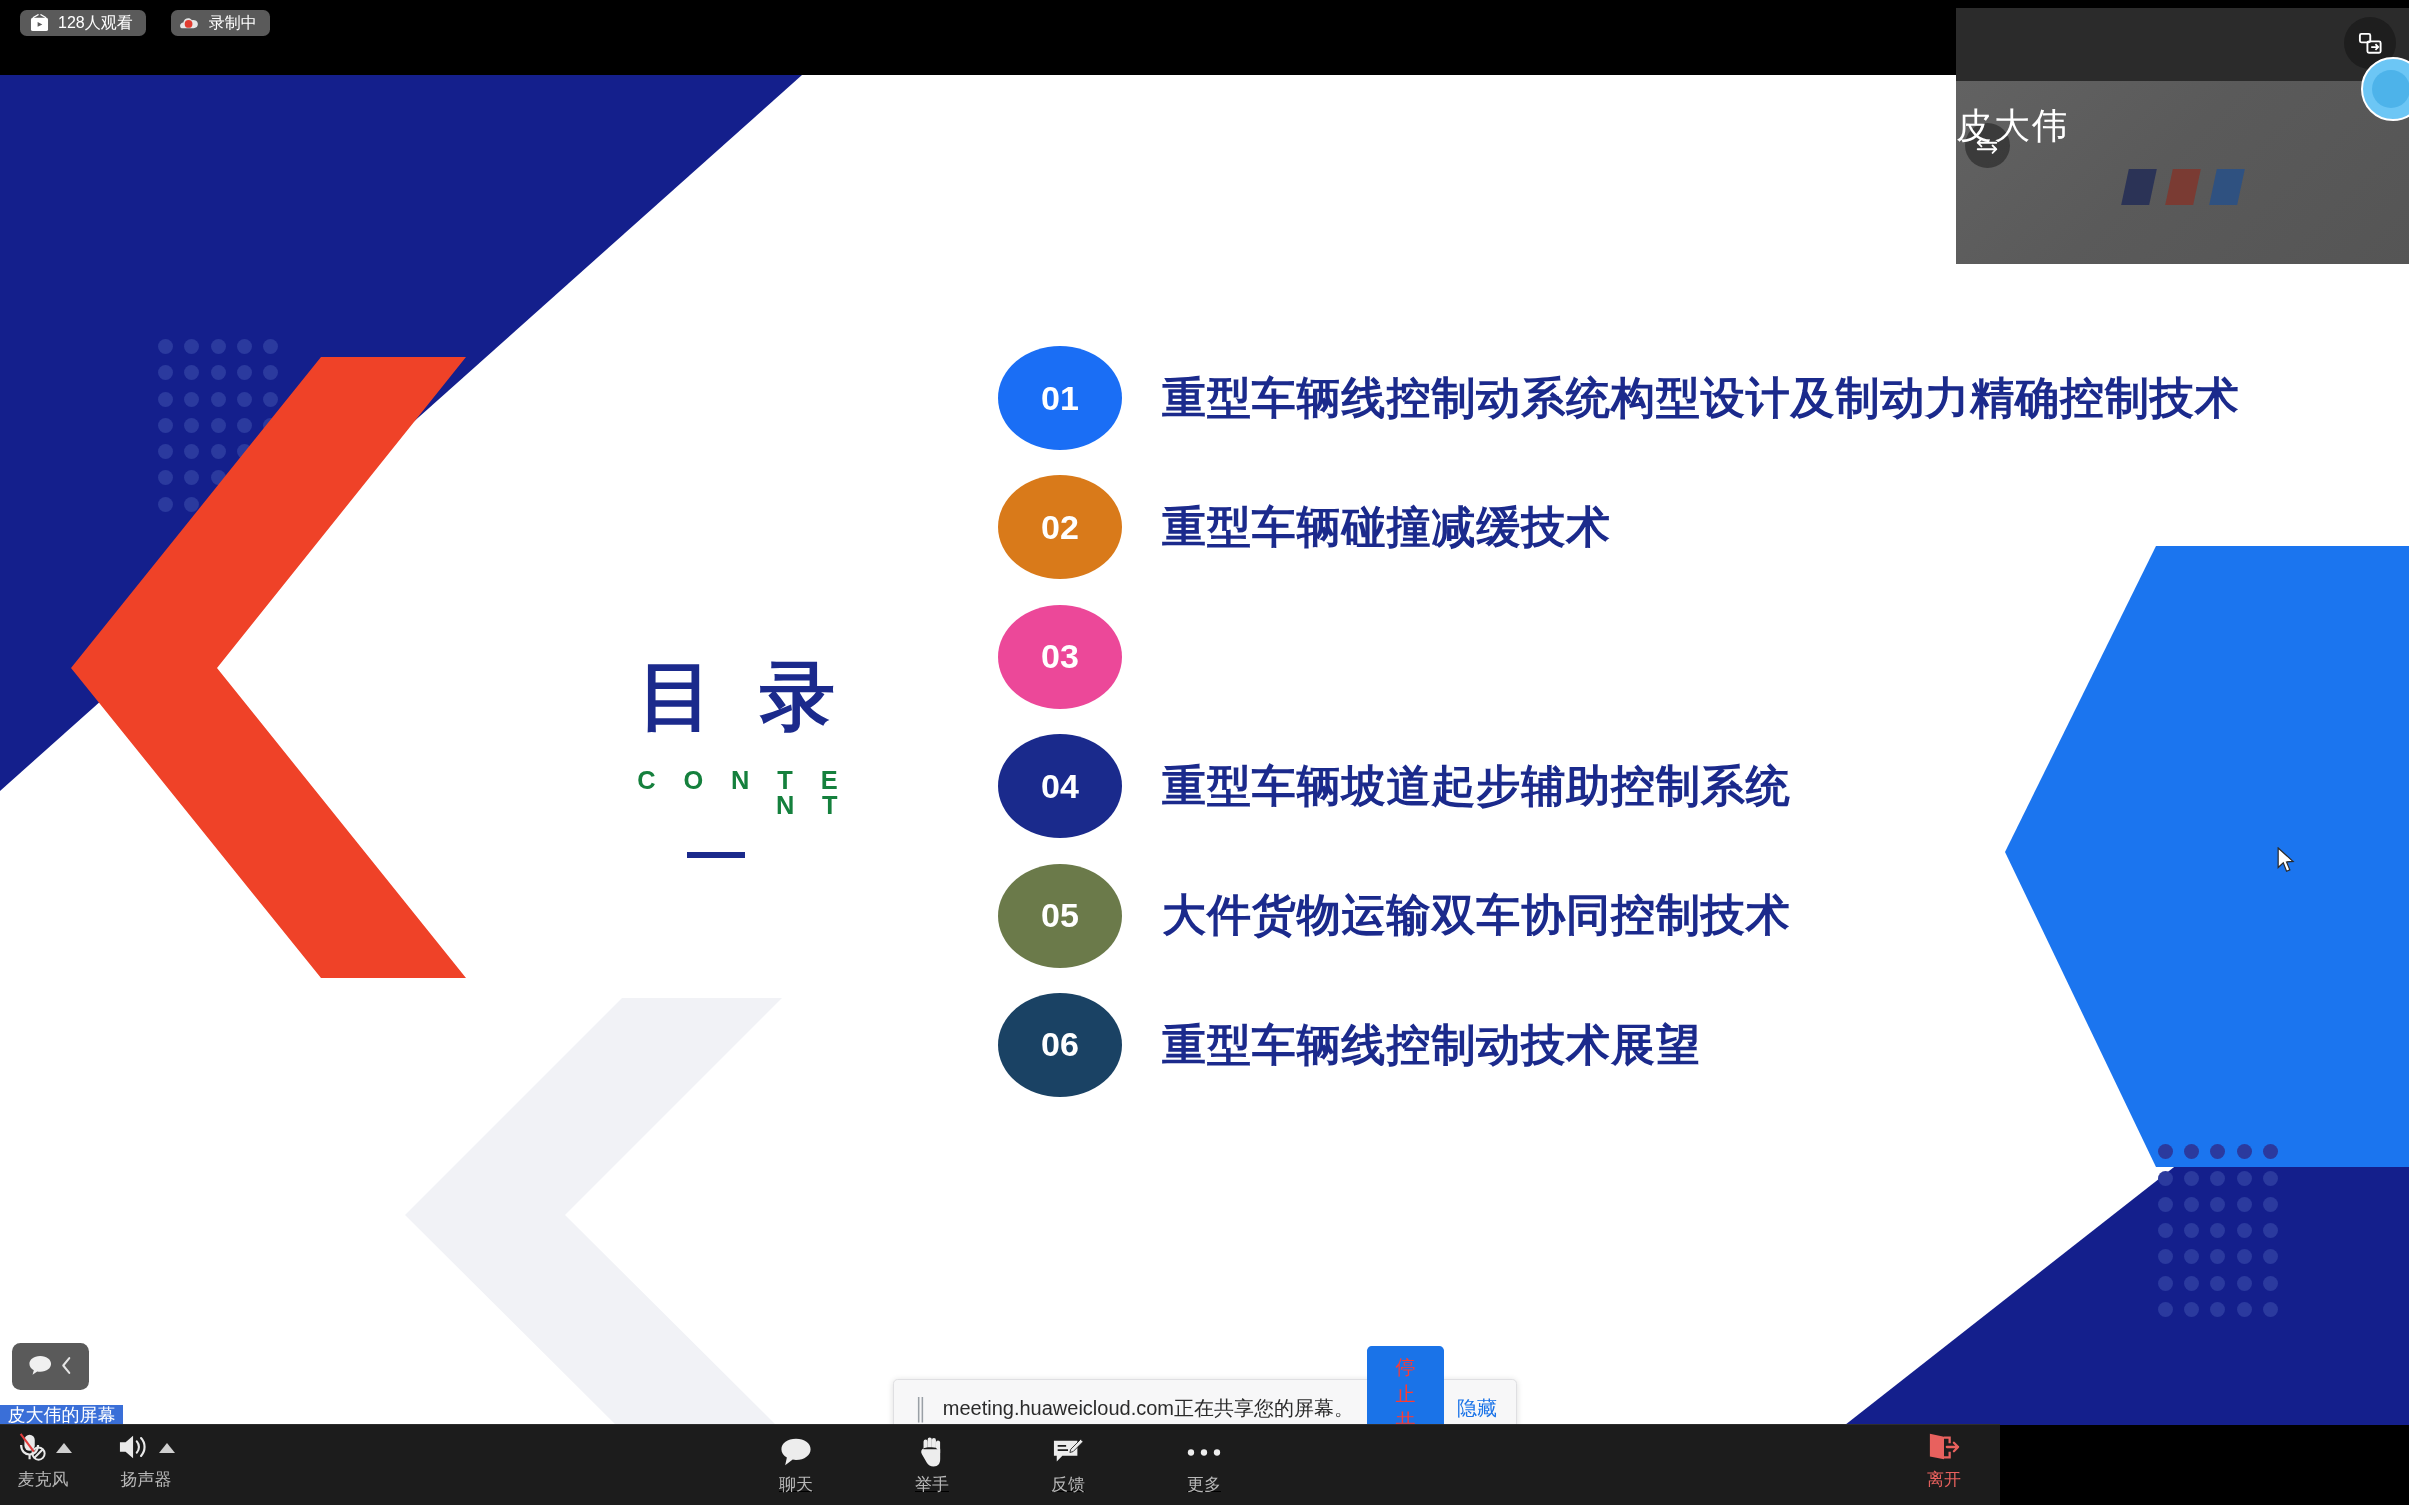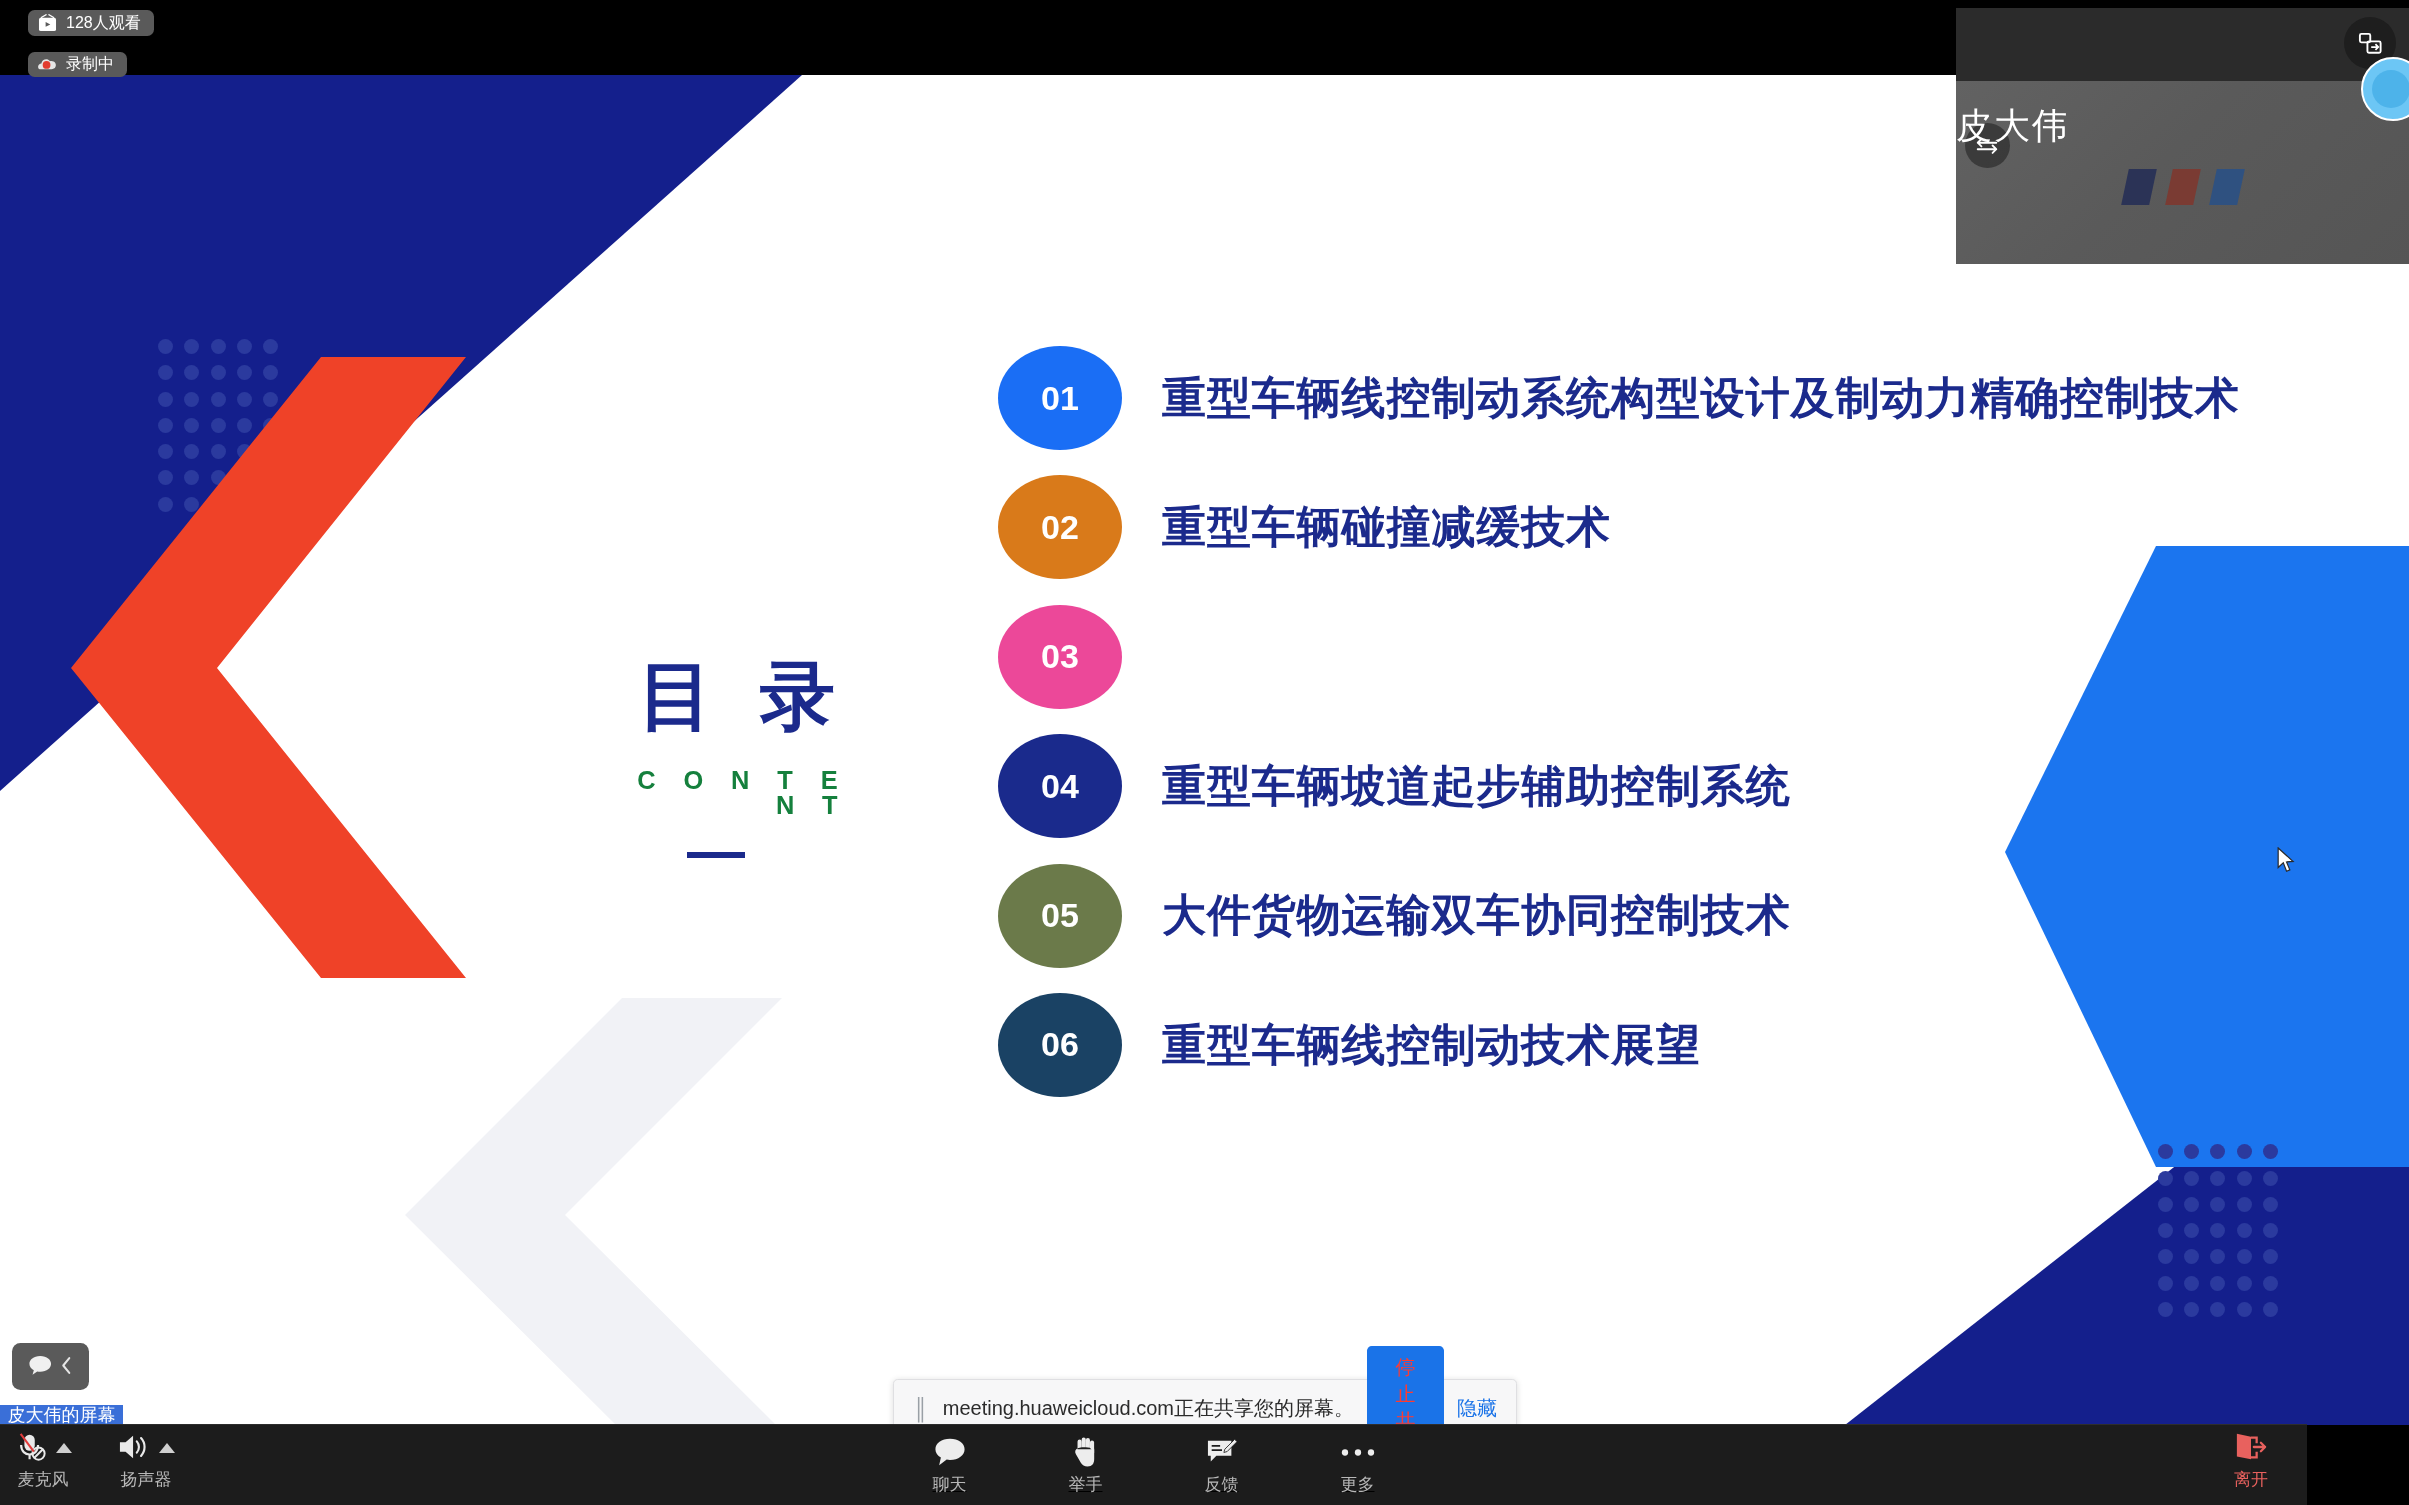--- a/index.html
+++ b/index.html
@@ -18,26 +18,26 @@
   
   .app-root {
     position: absolute;
     inset: 0;
     background: #000000;
   }
 
   
   .status-badges {
     position: absolute;
-    left: 28px;
+    left: 20px;
     top: 10.4px;
     z-index: 60;
     display: flex;
-    flex-direction: column;
-    gap: 16px;
+    flex-direction: row;
+    gap: 25px;
     align-items: flex-start;
   }
   .badge {
     display: flex;
     align-items: center;
     gap: 8.5px;
     background: #5a5a5a;
     border-radius: 6.6px;
     padding: 4.7px 13px 4.7px 8.5px;
     height: 25.4px;
@@ -382,21 +382,21 @@
     padding: 0 7.5px;
     z-index: 60;
     white-space: nowrap;
   }
 
   
   .toolbar {
     position: absolute;
     left: 0;
     bottom: 0;
-    width: 2307px;
+    width: 2000px;
     height: 81px;
     background: #1c1c1c;
     border-top: 0.9px solid #2d2d2d;
     z-index: 65;
     margin-top: 25px;
   }
   .toolbar-left {
     position: absolute;
     left: 13px;
     top: 2.8px;

